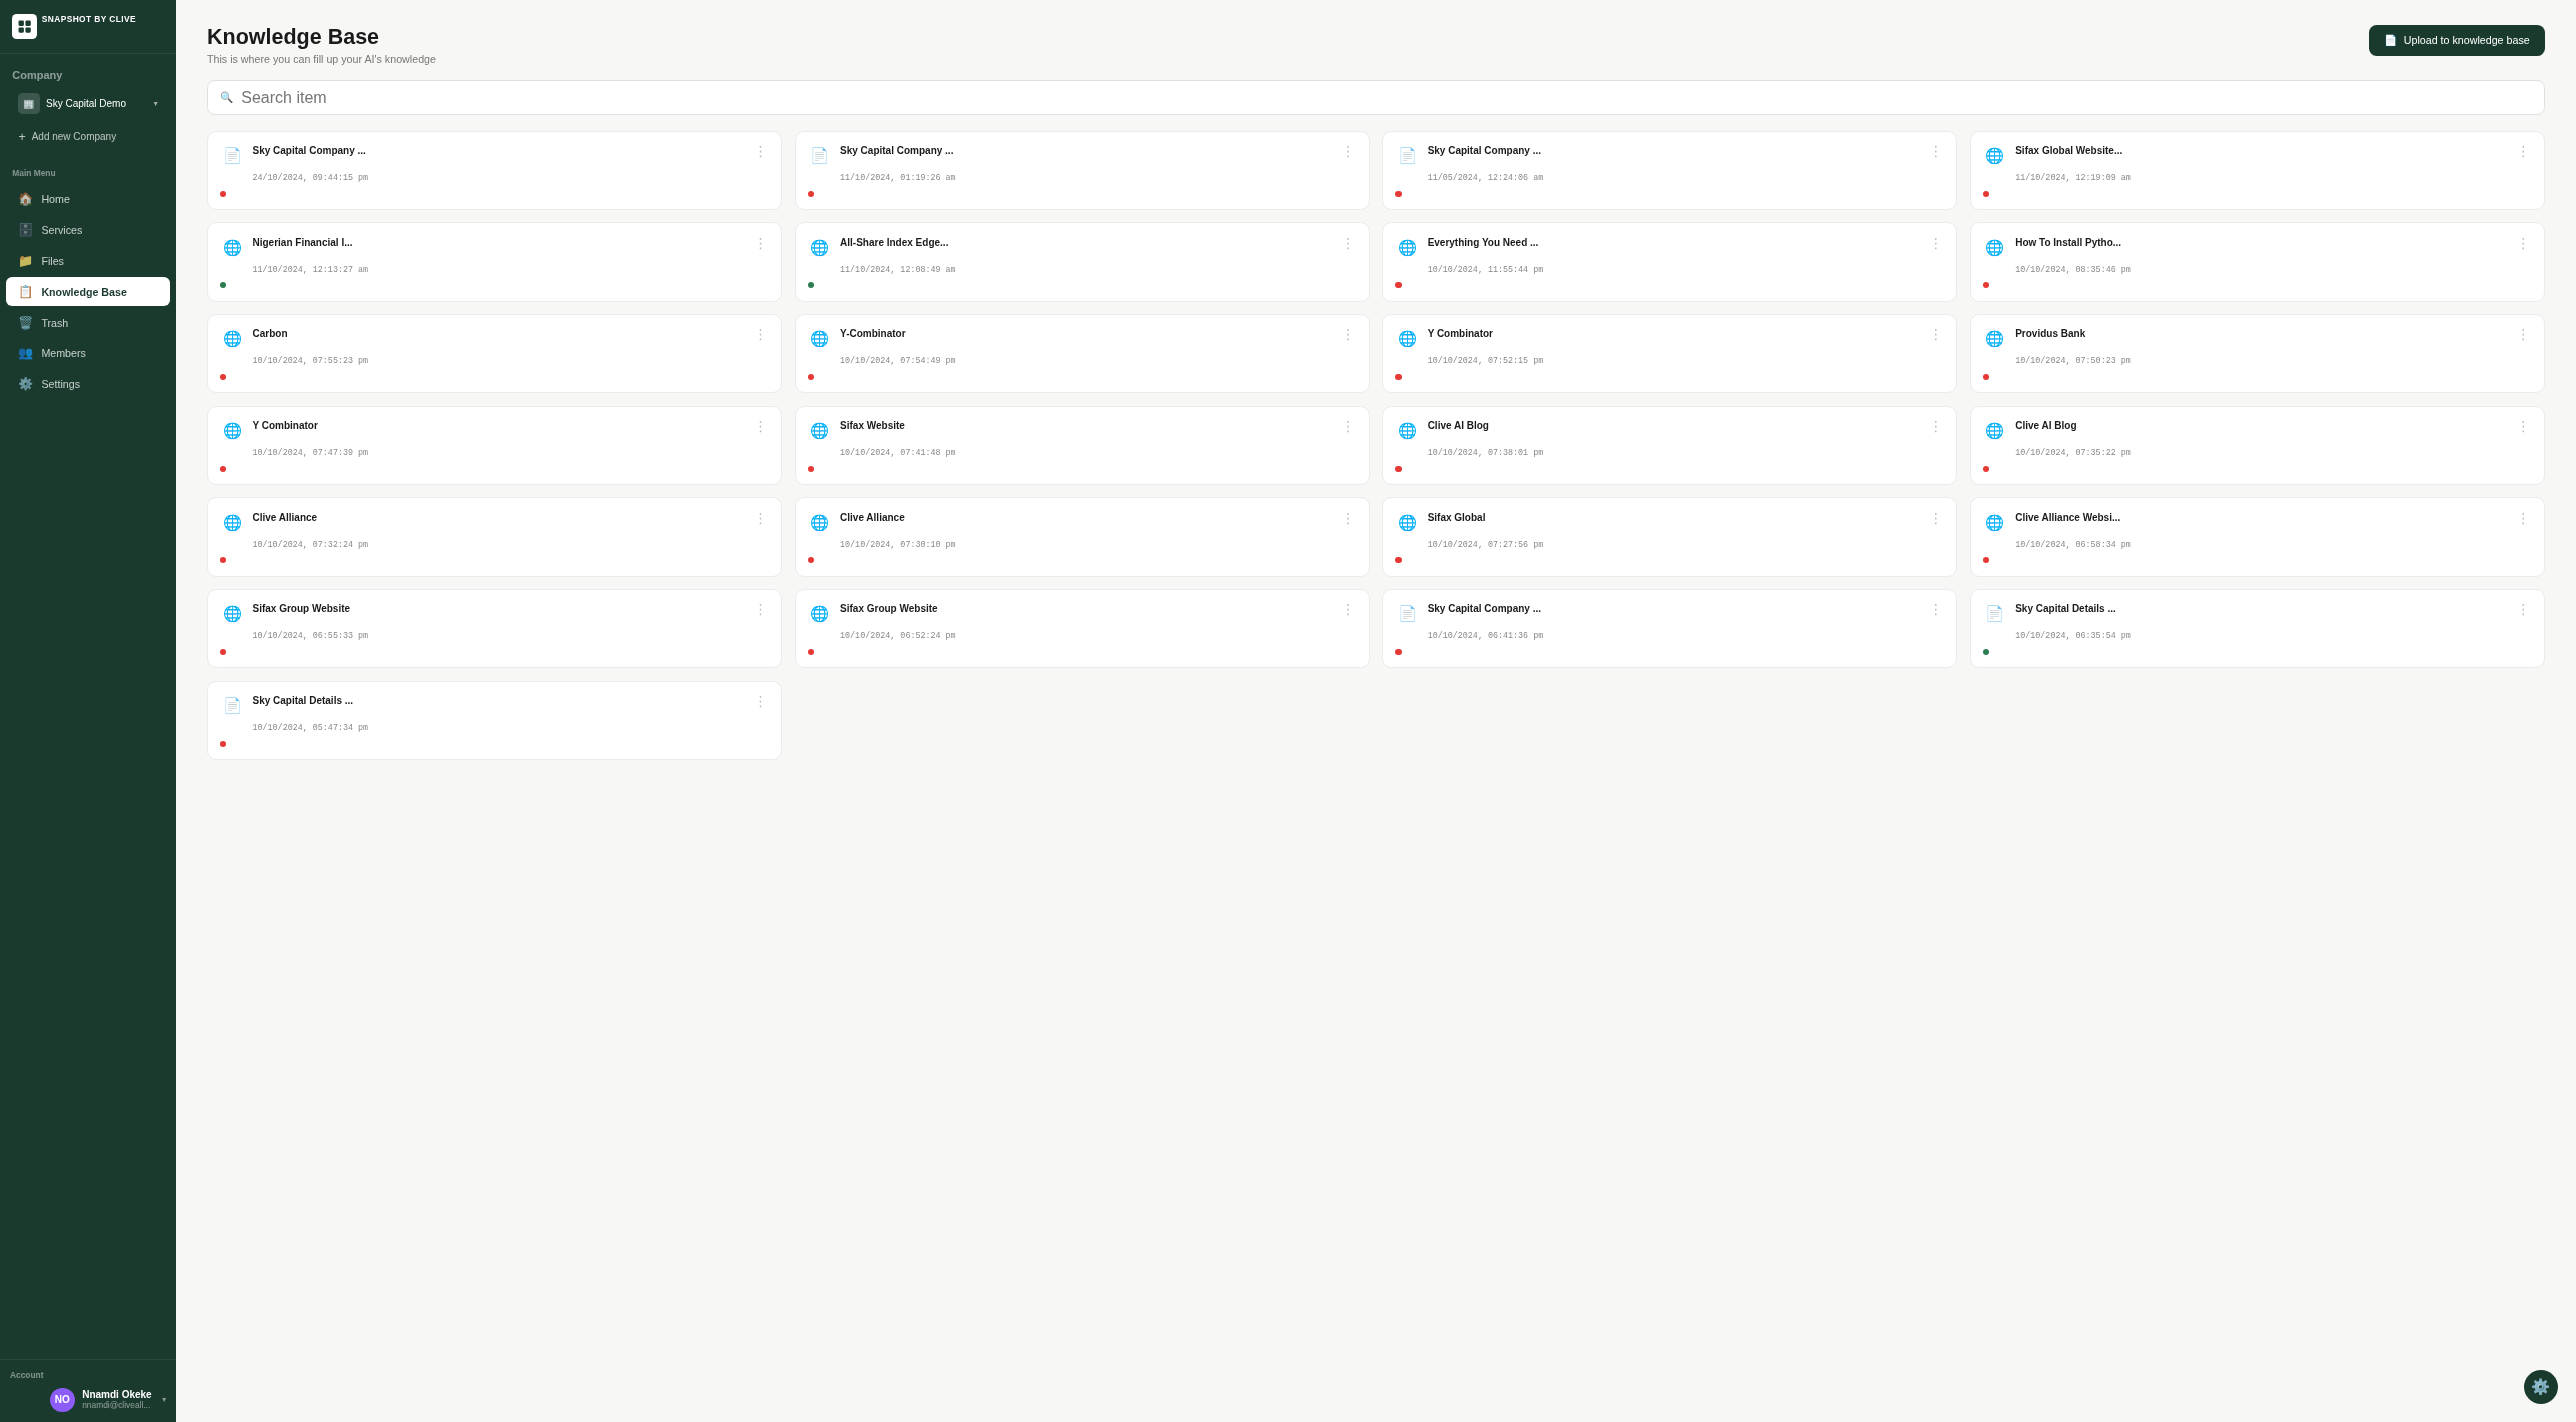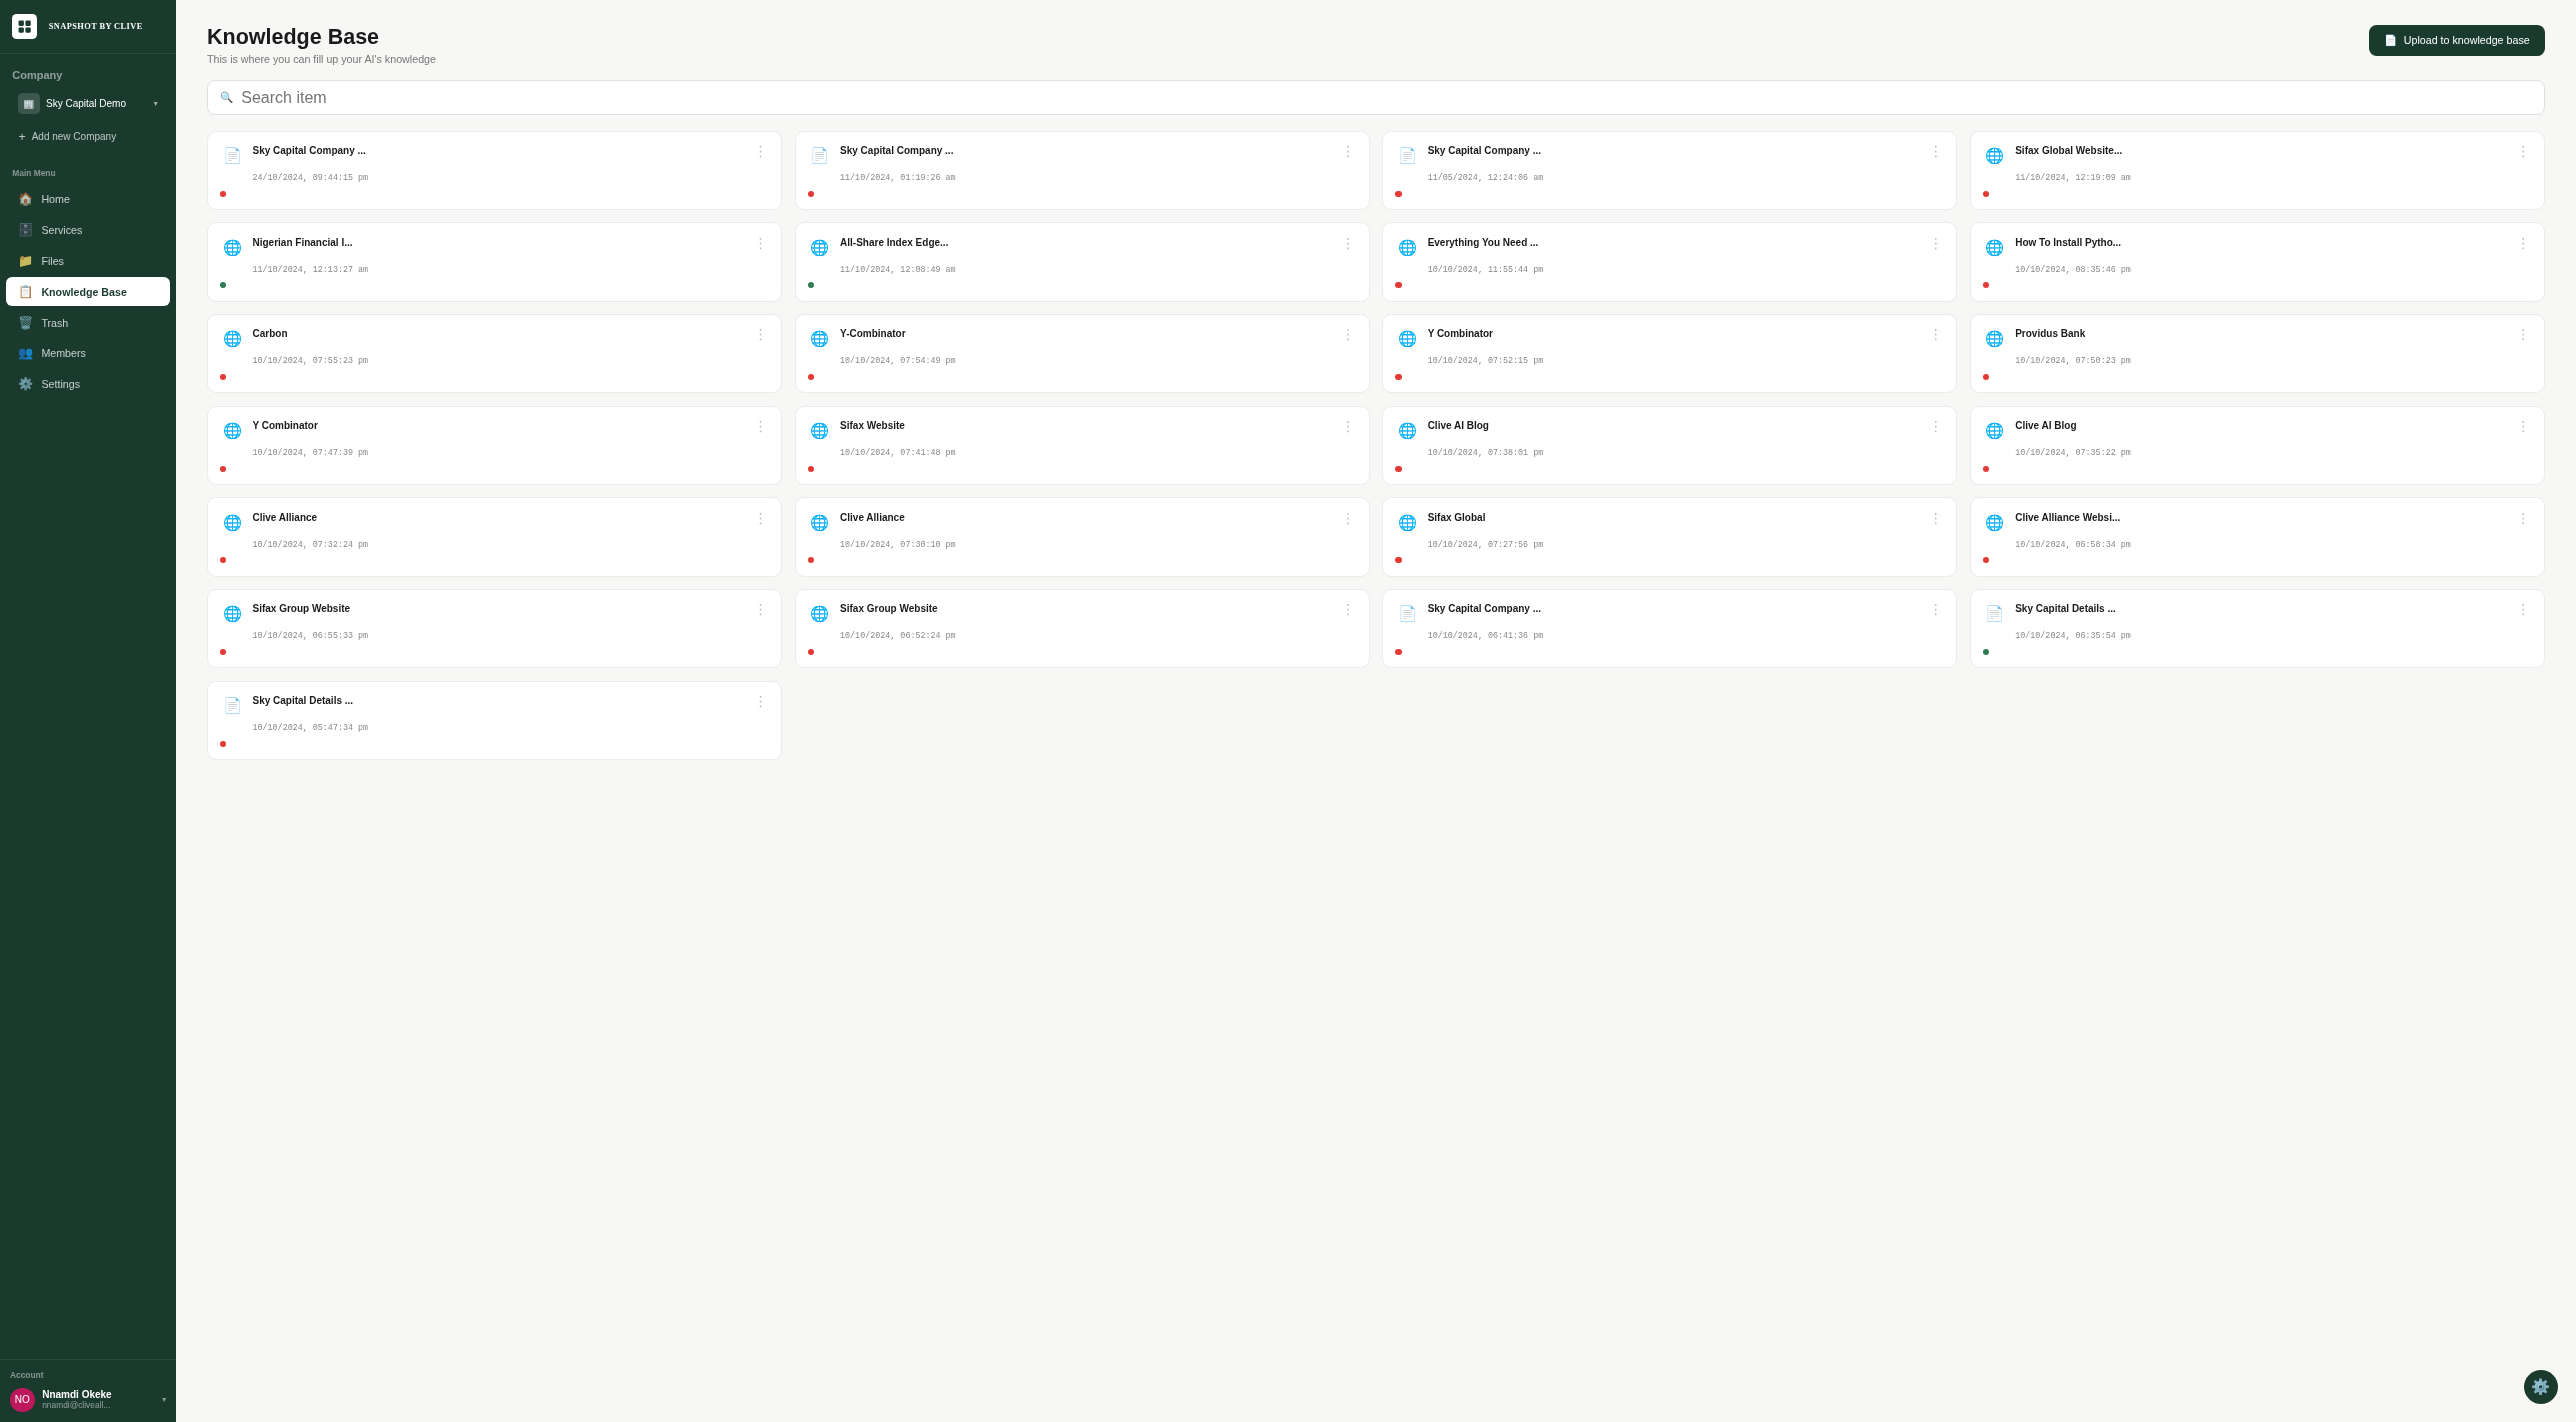--- a/index.html
+++ b/index.html
@@ -11,25 +11,23 @@
       min-width: 176px;
       background: #1a3a2e;
       color: #fff;
       display: flex;
       flex-direction: column;
       height: 100vh;
       overflow-y: auto;
     }
     .sidebar-logo {
       display: flex;
-      align-items: center;
-      gap: 12px;
+      gap: 5px;
       padding: 14px 12.3px;
       border-bottom: 0.8px solid rgba(255,255,255,0.08);
-      font-family: Liberation Serif, serif;
     }
     .logo-icon {
       width: 24.5px; height: 24.5px;
       background: #fff;
       border-radius: 4.6px;
       display: flex; align-items: center; justify-content: center;
       flex-shrink: 0;
     }
     .logo-icon svg { width: 15.3px; height: 15.3px; }
     .logo-text { font-size: 8.4px; font-weight: 700; letter-spacing: 0.4px; color: #fff; text-transform: uppercase; }
@@ -99,24 +97,25 @@
       padding: 10px;
     }
     .footer-label { font-size: 8.4px; color: rgba(255,255,255,0.45); font-weight: 600; margin-bottom: 7.7px; }
     .user-row {
       display: flex; align-items: center; gap: 7.7px;
       cursor: pointer;
     }
     .user-avatar {
       width: 24.5px; height: 24.5px;
       border-radius: 50%;
-      background: #be185d;
+      background: #8b5cf6;
       display: flex; align-items: center; justify-content: center;
-      font-size: 10px; color: #fff; font-weight: 400;
+      font-size: 10px; color: #fff; font-weight: 700;
       flex-shrink: 0;
+      margin-left: 40px;
     }
     .user-info { flex: 1; min-width: 0; }
     .user-name { font-size: 10px; color: #fff; font-weight: 700; }
     .user-email { font-size: 8.4px; color: rgba(255,255,255,0.5); white-space: nowrap; overflow: hidden; text-overflow: ellipsis; }
     .user-chevron { color: rgba(255,255,255,0.5); font-size: 7.7px; }
 
     
     .main {
       flex: 1;
       display: flex;

